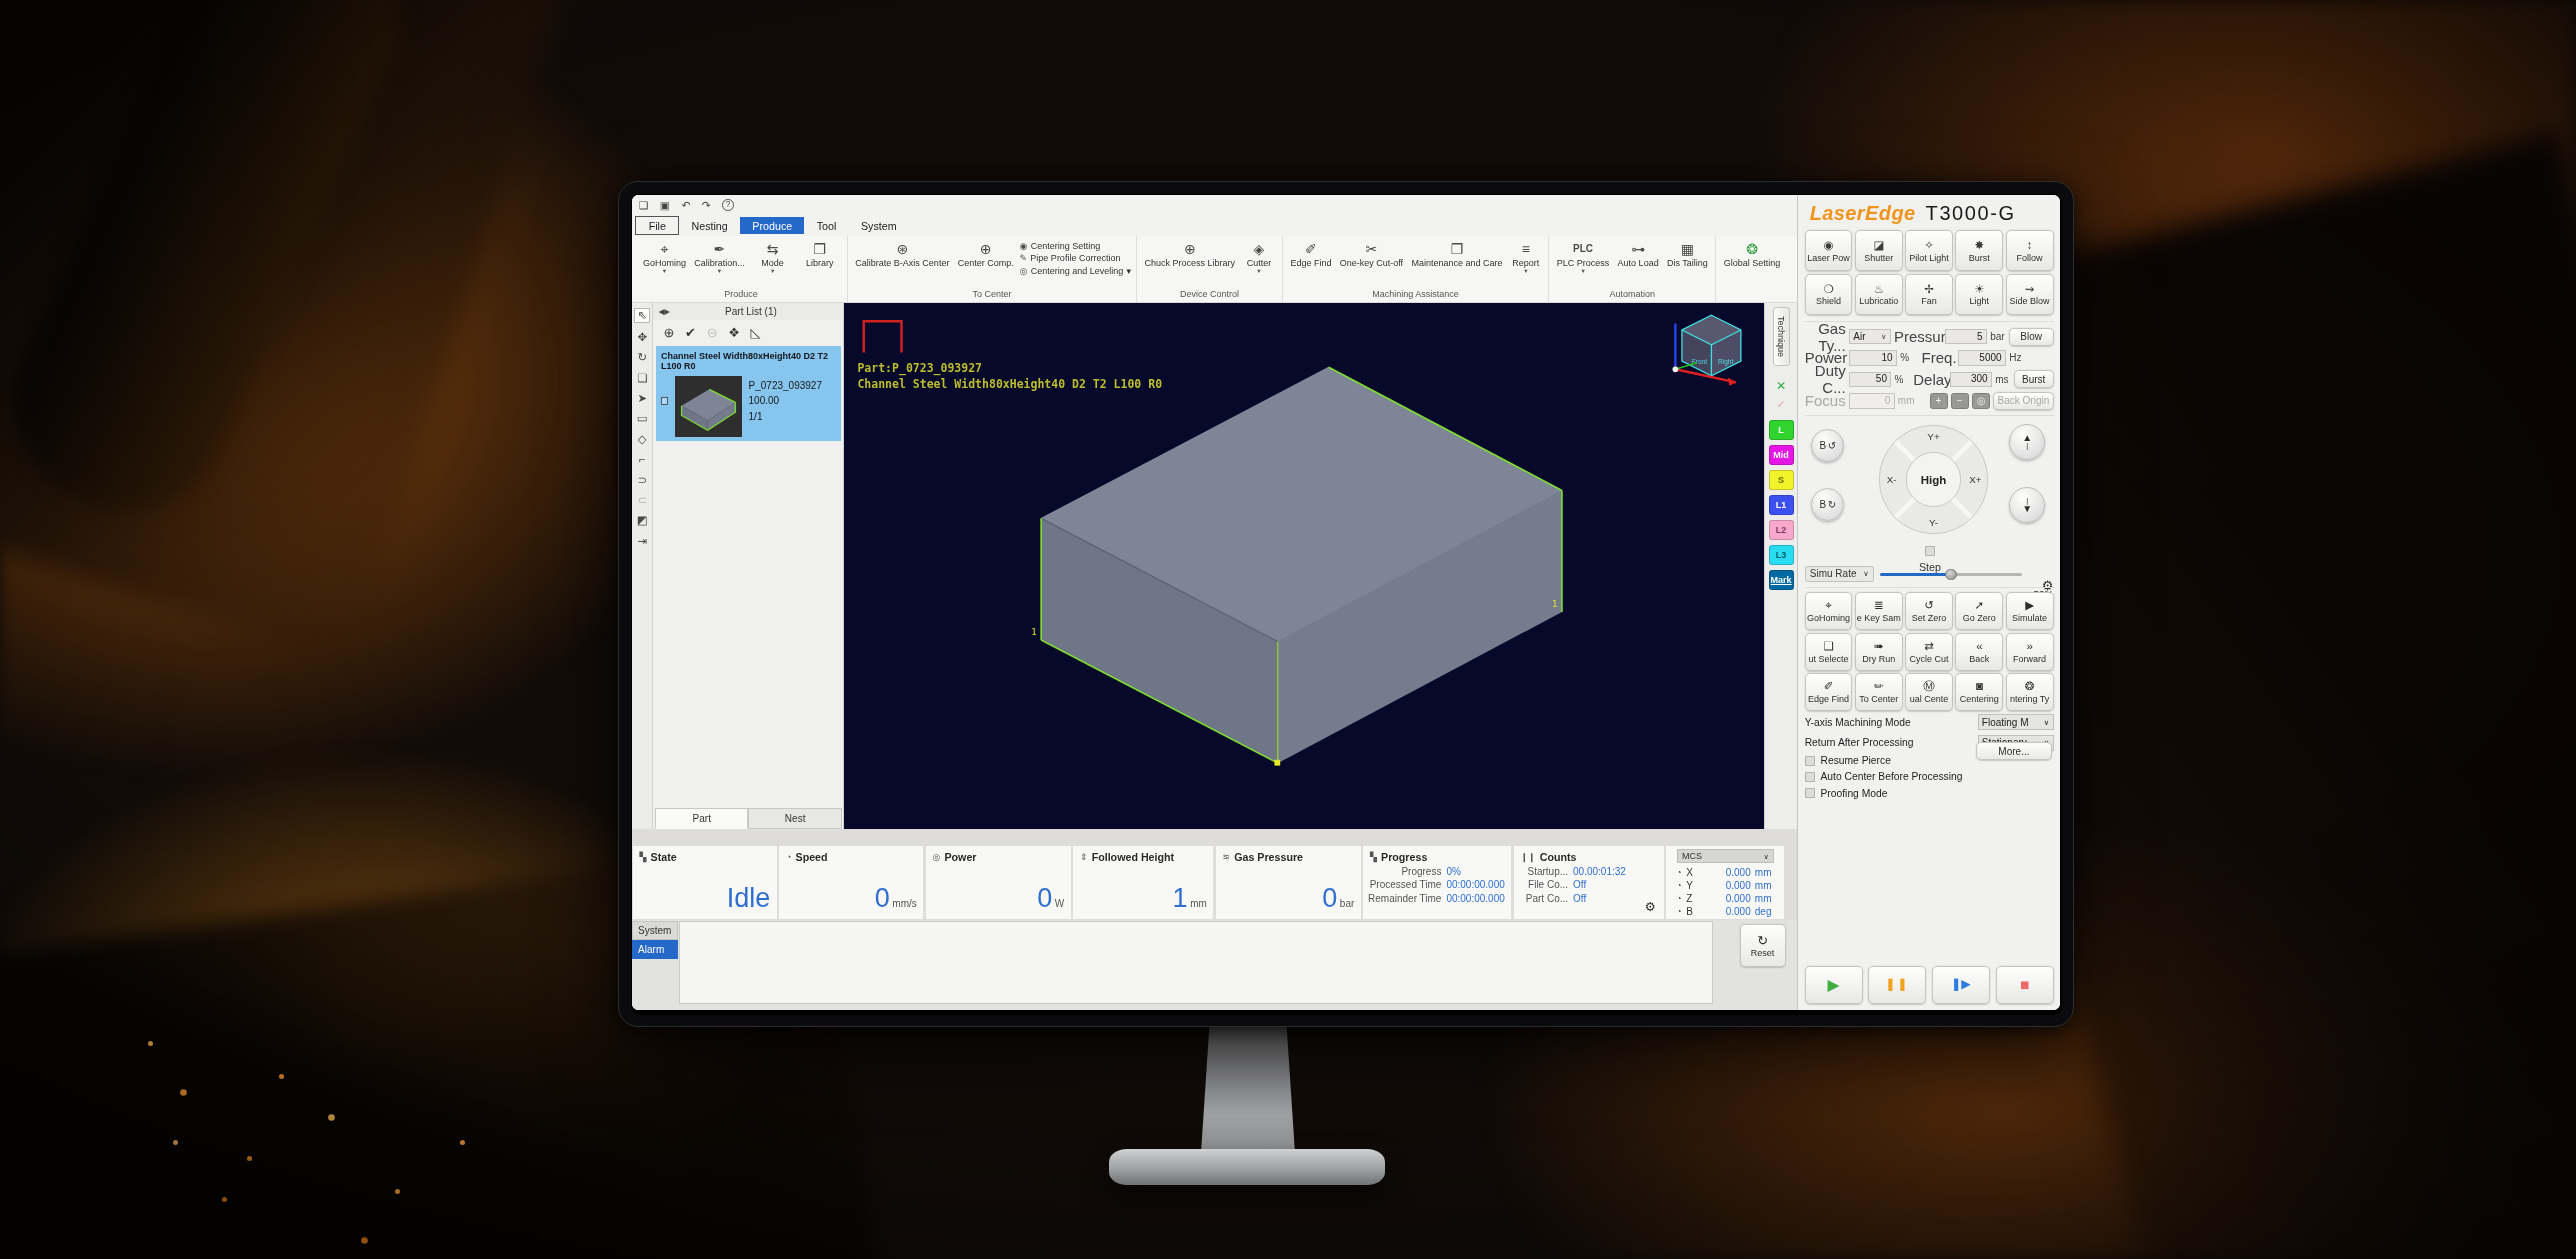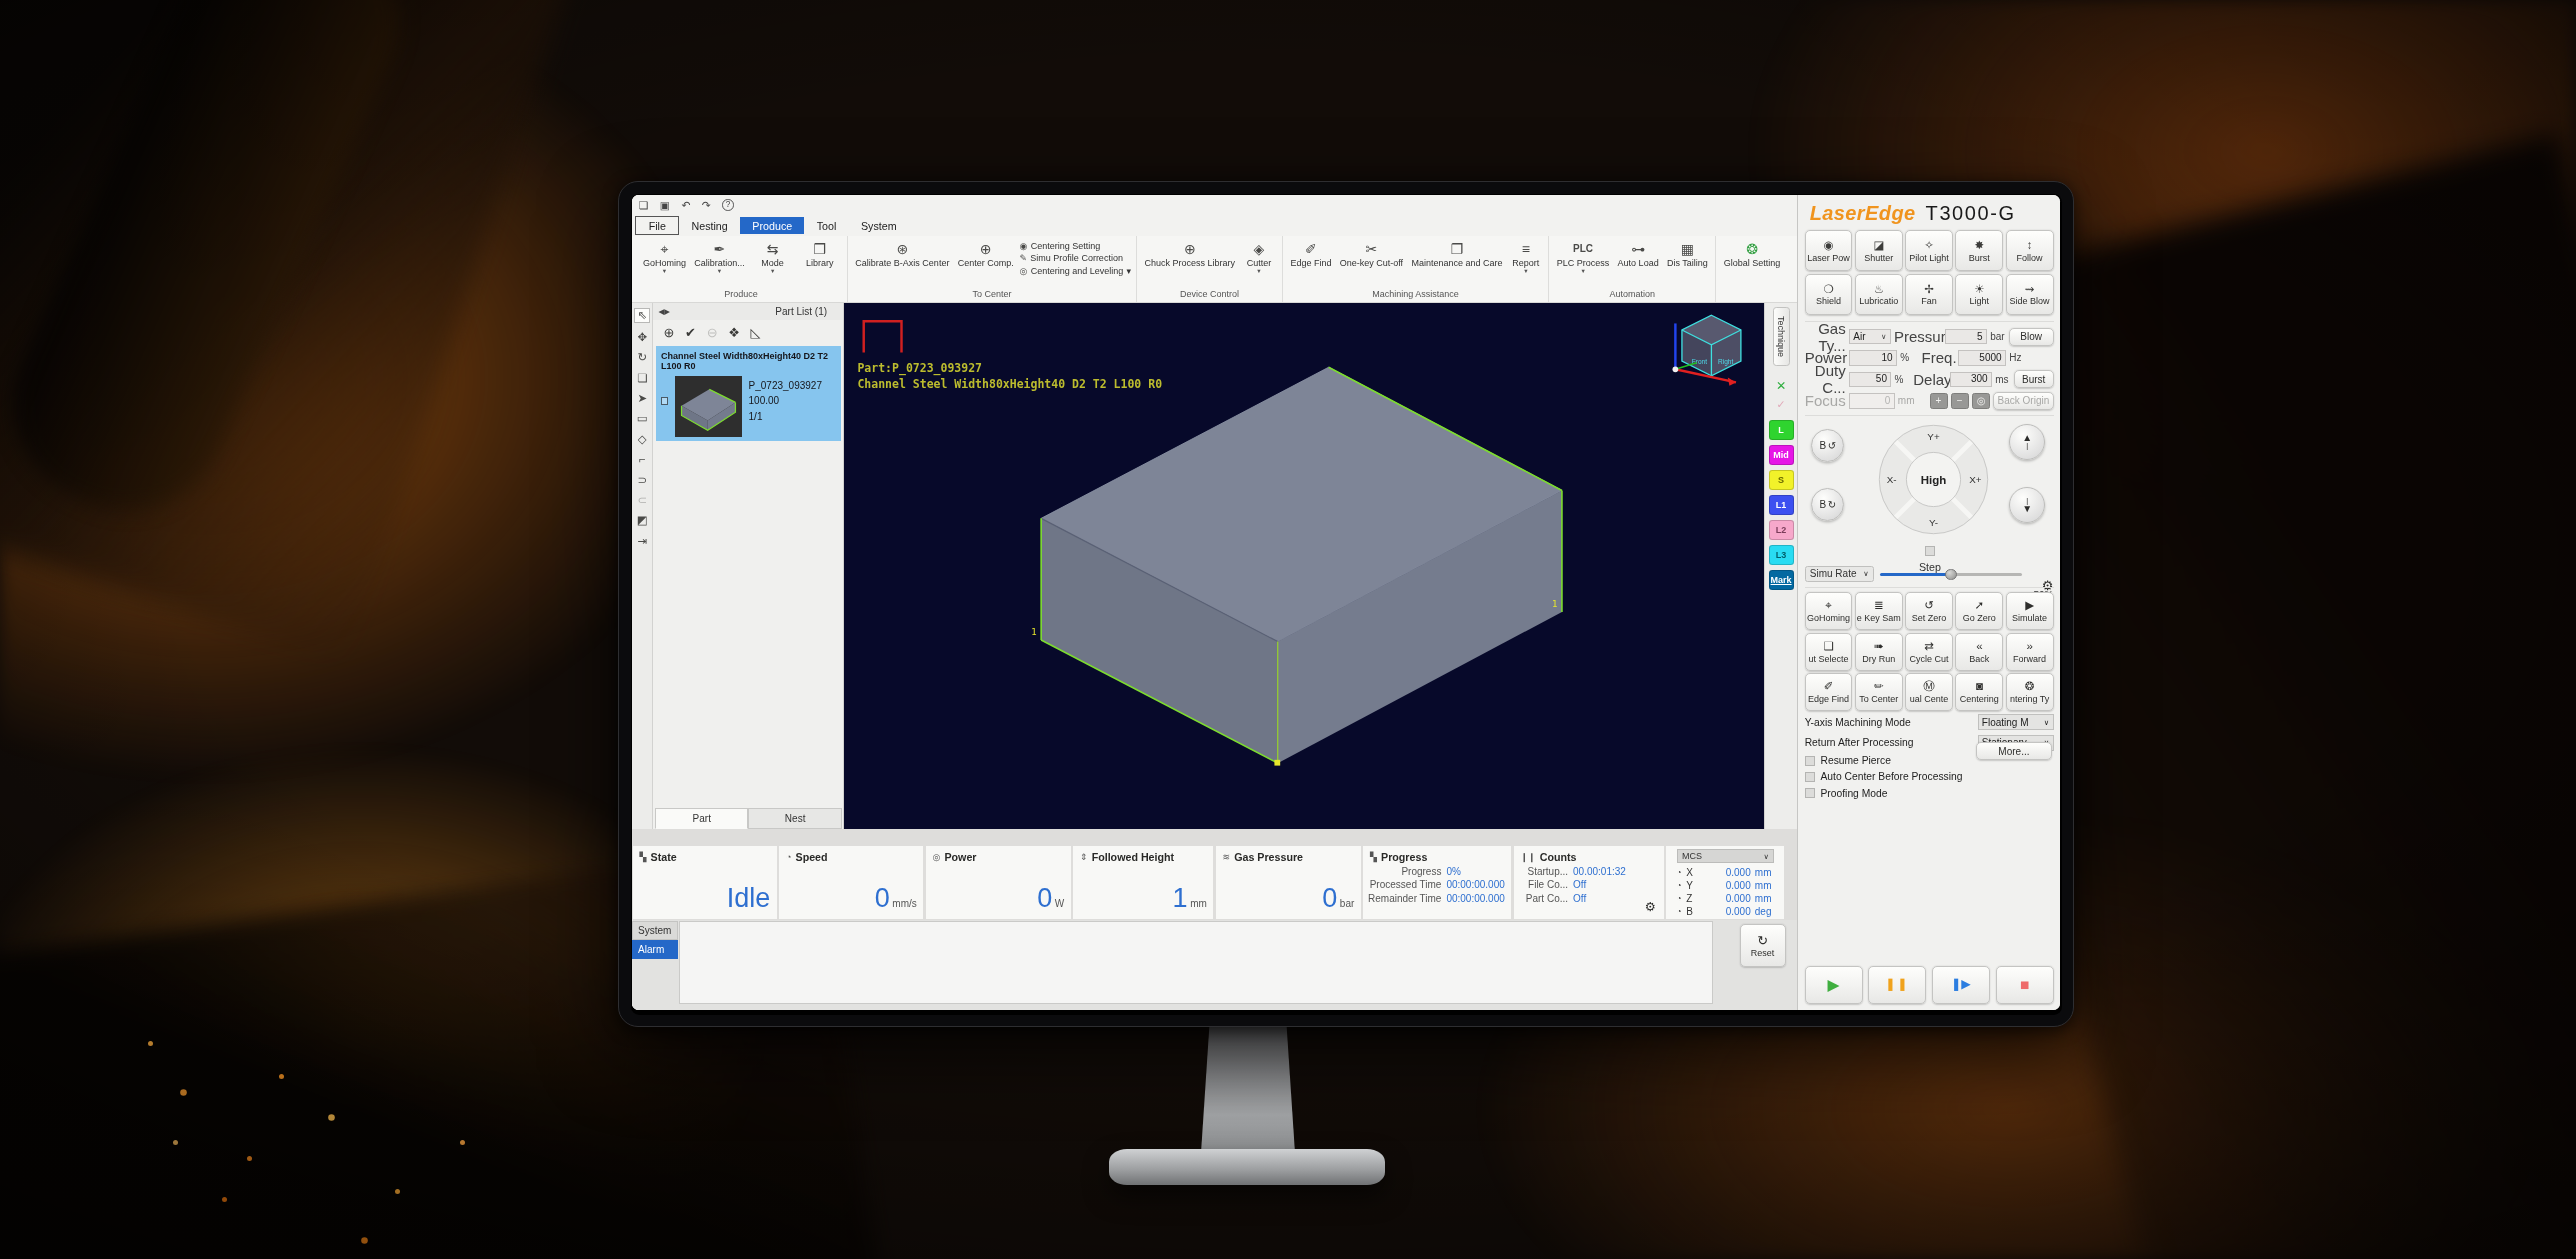--- a/index.html
+++ b/index.html
@@ -54,21 +54,21 @@
 
   .main-row { height:526px; display:flex; }
   .toolstrip { width:21.4px; background:#ececea; border-right:0.8px solid #d2d2d0; display:flex; flex-direction:column; align-items:center; padding-top:5px; gap:7.4px;}
   .tsi { font-size:11.5px; color:#4a4a48; line-height:13px; width:16.4px; text-align:center;}
   .tsi.active { background:#fdfdfb; border:0.8px solid #b8b8b6;}
   .tsi.dim { color:#b0b0ae; }
 
   .part-panel { width:191px; background:#f0f0ee; border-right:0.8px solid #d2d2d0; display:flex; flex-direction:column;}
   .pp-head { height:16.4px; background:#eaeae8; font-size:10px; color:#333; display:flex; align-items:center; }
   .pp-head .col { font-size:7.4px; margin:0 5px; color:#444;}
-  .pp-head .ttl { flex:1; text-align:right; padding-right:16.4px;}
+  .pp-head .ttl { flex:1; text-align:center; padding-right:16.4px;}
   .pp-tools { height:25px; display:flex; align-items:center; gap:10.7px; padding-left:10px; font-size:13px; color:#3a3a38;}
   .pp-tools .dim { color:#c0c0be; }
   .pcard { margin:1.6px 2.5px; background:var(--select-blue); padding:4.1px 5px; }
   .pcard .ct { font-size:9px; font-weight:bold; color:#15151a; line-height:10.7px; margin-bottom:4.1px;}
   .pcard .crow { display:flex; gap:6.6px; }
   .pcard .cchk { width:7.4px; height:7.4px; border:0.8px solid #4a5a66; margin-top:21.4px; background:rgba(255,255,255,.35);}
   .pthumb { width:67px; height:61px; background:#2e2e2e; flex:none;}
   .pmeta { font-size:10px; color:#15151a; line-height:15.6px; padding-top:1.6px;}
   .pp-tabs { height:21.4px; display:flex; padding:0 1.6px; margin-top:auto;}
   .pp-tab { flex:1; font-size:10px; color:#333; display:flex; align-items:center; justify-content:center; background:#e7e7e5; border:0.8px solid #c8c8c6;text-align:center;}
@@ -242,21 +242,21 @@
                   <span class="ric">⊕</span>
                   <span class="rlb">Center Comp.</span>
                 </div>
                 <div class="rstack">
                   <div class="rsitem">
                     <span class="ric">◉</span>
                     <span>Centering Setting</span>
                   </div>
                   <div class="rsitem">
                     <span class="ric">✎</span>
-                    <span>Simu Profile Correction</span>
+                    <span>Pipe Profile Correction</span>
                   </div>
                   <div class="rsitem">
                     <span class="ric">◎</span>
                     <span>Centering and Leveling</span>
                     <span class="car">▾</span>
                   </div>
                 </div>
               </div>
               <div class="rglabel">To Center</div>
             </div>

